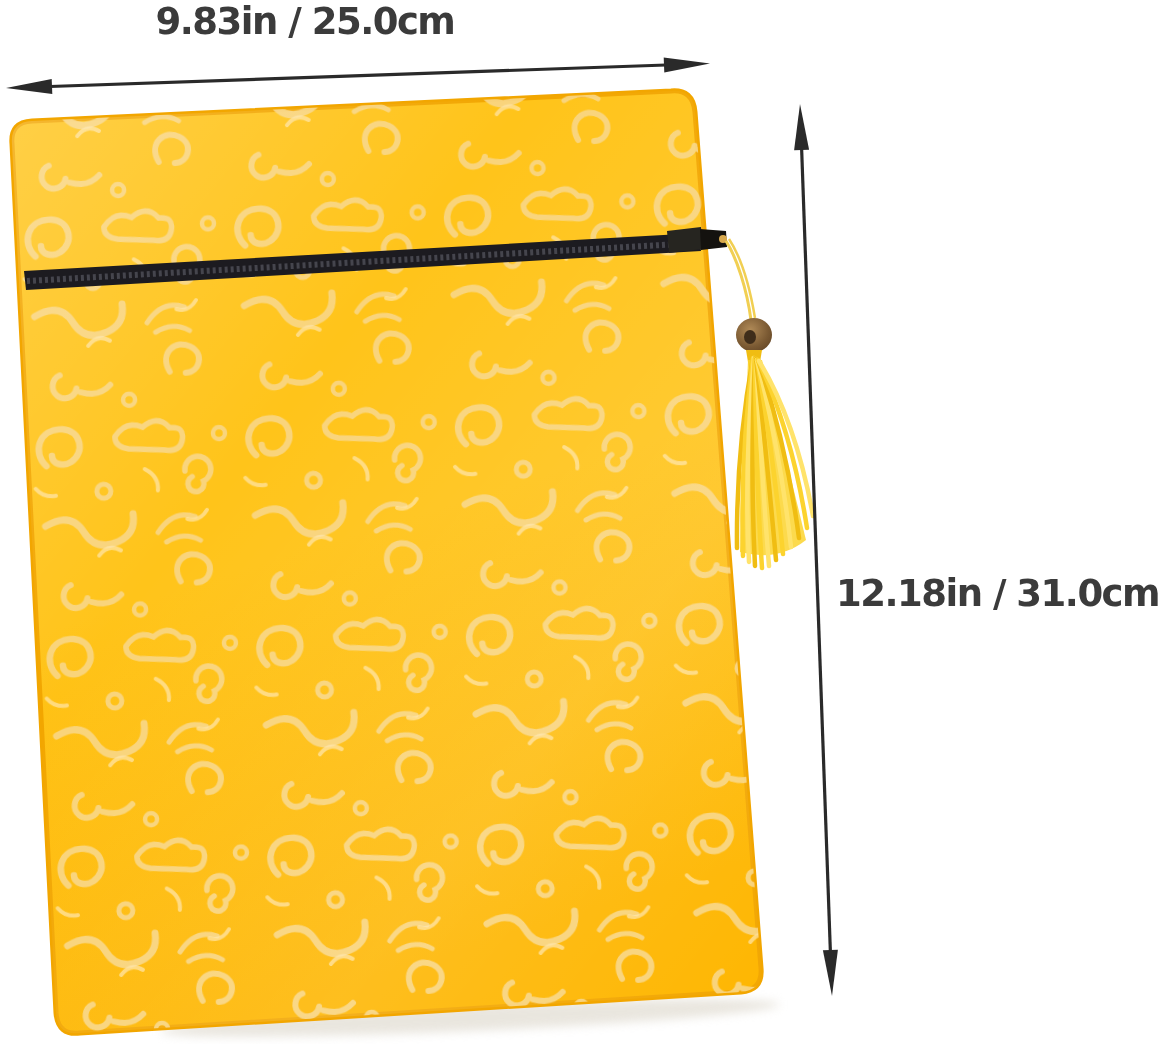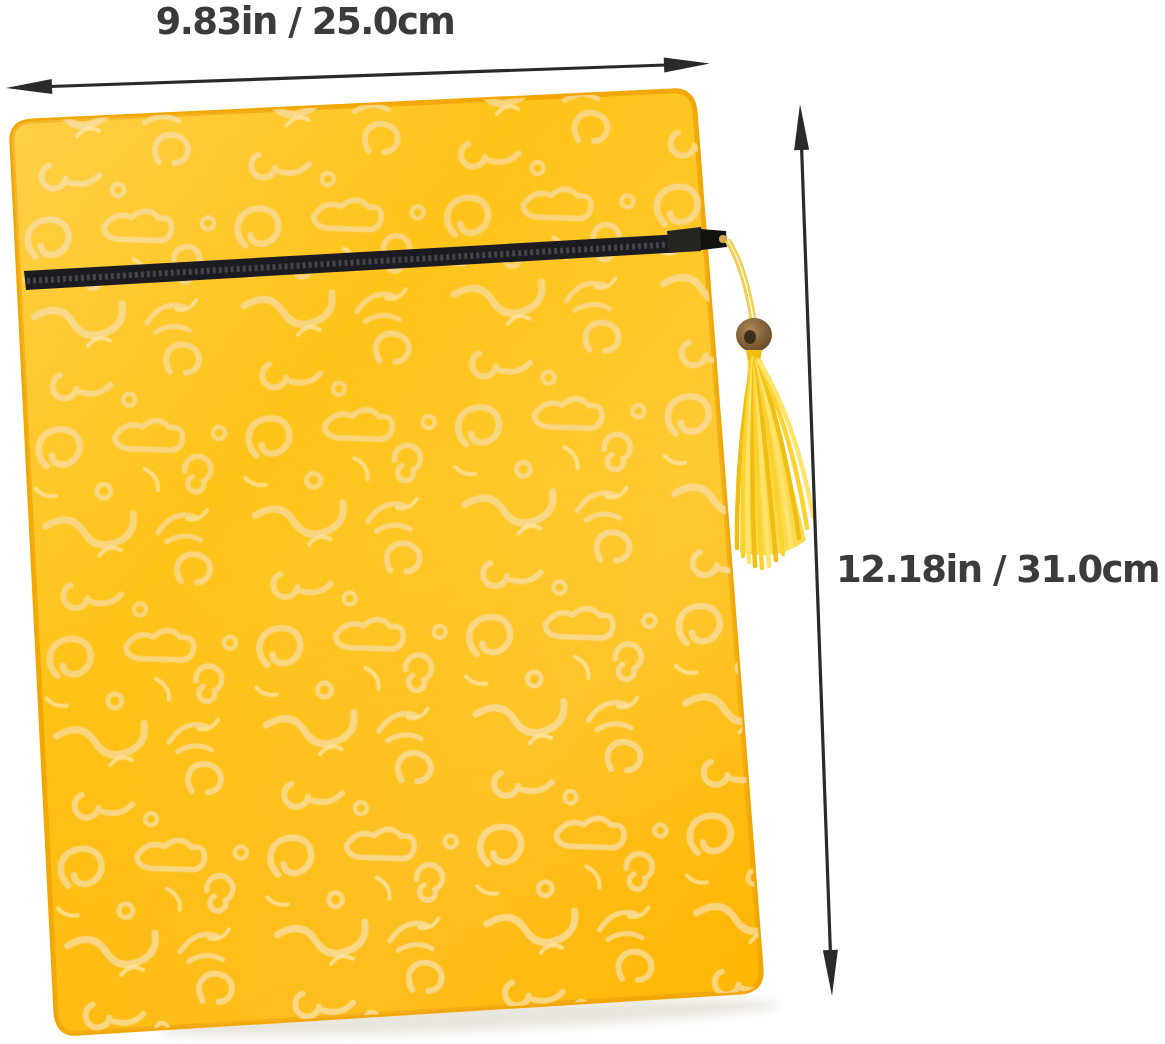--- a/index.html
+++ b/index.html
@@ -13,21 +13,21 @@
   .stage svg{position:absolute;left:0;top:0;}
   .dim-label{
     position:absolute;
     font-weight:700;
     font-size:37px;
     letter-spacing:-1.5px;
     color:var(--label-color,#3b3b3b);
     white-space:nowrap;
   }
   .dim-label.width{left:110px;top:0px;width:390px;text-align:center;}
-  .dim-label.height{left:836px;top:548px;}
+  .dim-label.height{left:836px;top:572px;}
 </style>
 </head>
 <body style="background: rgb(255, 255, 255);">
 
 <div class="stage">
 
   <svg width="1165" height="1044" viewBox="0 0 1165 1044">
     <defs>
       <linearGradient id="fabricGrad" x1="0" y1="0" x2="0.25" y2="1">
         <stop offset="0" style="stop-color:var(--fabric-base,#ffc41a)"></stop>

